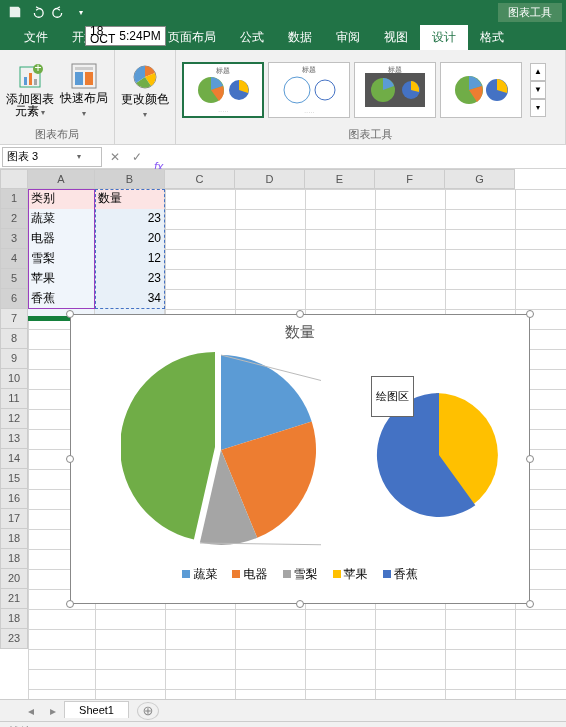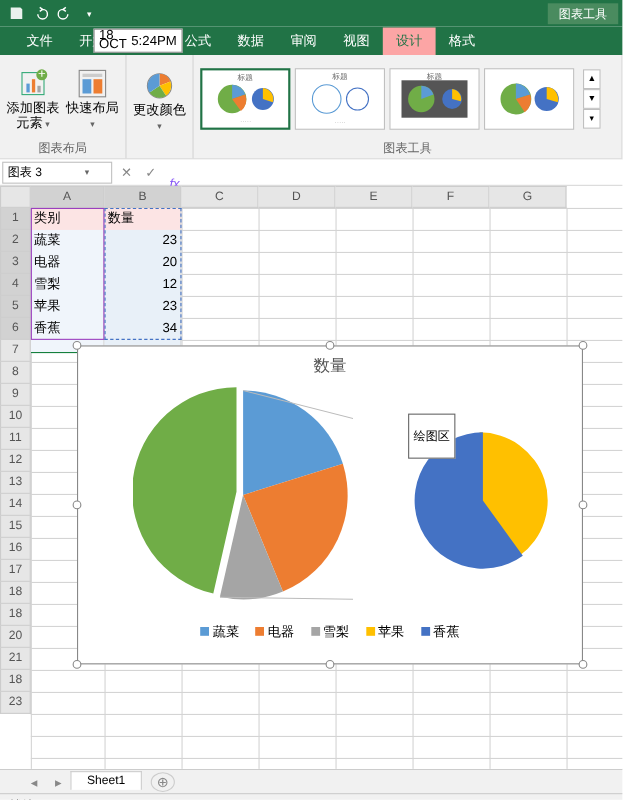--- a/index.html
+++ b/index.html
@@ -7,21 +7,21 @@
 
 
 .titlebar { background: #217346; height: 24px; display: flex; align-items: center; padding: 0 4px; }
 .titlebar .qat-btn { width: 22px; height: 20px; display: flex; align-items: center; justify-content: center; color: #fff; }
 .titlebar .qat-btn svg { width: 14px; height: 14px; }
 .titlebar .tool-context { margin-left: auto; background: #4a8b5f; color: #fff; padding: 2px 10px; font-size: 11px; }
 
 
 .ribbon-tabs { background: #217346; height: 26px; display: flex; align-items: flex-end; padding-left: 12px; position: relative; }
 .ribbon-tab { color: #fff; padding: 4px 12px; font-size: 12px; cursor: pointer; }
-.ribbon-tab.active { background: #fca5a5; color: #217346; }
+.ribbon-tab.active { background: #ffffff; color: #217346; }
 .ribbon-tab.context { background: none; color: #fff; margin-top: 48px; }
 .timestamp-badge { position: absolute; left: 85px; top: 2px; background: #fff; border: 1px solid #888; padding: 1px 4px; font-size: 9px; font-family: monospace; display: flex; align-items: center; gap: 4px; z-index: 5; }
 .timestamp-badge .date { font-size: 7px; line-height: 7px; }
 
 
 .ribbon { background: #f1f1f1; border-bottom: 1px solid #d4d4d4; height: 95px; display: flex; }
 .ribbon-group { display: flex; flex-direction: column; border-right: 1px solid #d4d4d4; padding: 4px 6px 2px; }
 .ribbon-group-body { flex: 1; display: flex; align-items: center; gap: 6px; }
 .ribbon-group-label { text-align: center; font-size: 11px; color: #666; padding-top: 2px; }
 .big-btn { display: flex; flex-direction: column; align-items: center; width: 48px; text-align: center; cursor: pointer; }
@@ -49,21 +49,21 @@
 .col-headers { display: flex; position: absolute; top: 0; left: 0; right: 0; z-index: 2; }
 .corner { width: 28px; height: 20px; background: #e6e6e6; border: 1px solid #ccc; }
 .col-h { height: 20px; background: #e6e6e6; border: 1px solid #ccc; border-left: none; text-align: center; font-size: 11px; color: #555; line-height: 18px; }
 .col-h.selected { background: #d2d2d2; }
 .col-a { width: 67px; } .col-b { width: 70px; } .col-c { width: 70px; } .col-d { width: 70px; } .col-e { width: 70px; } .col-f { width: 70px; } .col-g { width: 70px; }
 .row-headers { position: absolute; top: 20px; left: 0; z-index: 2; }
 .row-h { width: 28px; height: 20px; background: #e6e6e6; border: 1px solid #ccc; border-top: none; text-align: center; font-size: 11px; color: #555; line-height: 18px; }
 .row-h.selected { background: #d2d2d2; }
 
 .cells { position: absolute; top: 20px; left: 28px; }
-.cell { position: absolute; border-right: 1px solid #d4d4d4; border-bottom: 1px solid #15803d; padding: 1px 3px; font-size: 12px; height: 32px; line-height: 17px; background: #fff; }
+.cell { position: absolute; border-right: 1px solid #d4d4d4; border-bottom: 5px solid #15803d; padding: 1px 3px; font-size: 12px; height: 32px; line-height: 17px; background: #fff; }
 .cell.text { text-align: left; }
 .cell.num { text-align: right; }
 .cell.header-cell { background: #fce4e4; }
 .cell.data-a { background: #f0f5fb; }
 .cell.data-b { background: #e8f0f8; }
 
 
 .range-border { position: absolute; border: 1px solid #217346; pointer-events: none; z-index: 3; }
 .range-border.dashed { border: 1.5px dashed #4472c4; }
 
@@ -119,20 +119,21 @@
 </div>
 
 <div class="ribbon-tabs">
   <div class="ribbon-tab">文件</div>
   <div class="ribbon-tab">开始</div>
   <div class="timestamp-badge">
     <div class="date"><span>18</span><br><span>OCT</span></div>
     <span>5:24PM</span>
   </div>
   <div class="ribbon-tab">插入</div>
+  <div class="ribbon-tab">页面布局</div>
   <div class="ribbon-tab">公式</div>
   <div class="ribbon-tab">数据</div>
   <div class="ribbon-tab">审阅</div>
   <div class="ribbon-tab">视图</div>
   <div class="ribbon-tab active">设计</div>
   <div class="ribbon-tab context">格式</div>
 </div>
 
 <div class="ribbon">
   <div class="ribbon-group">

